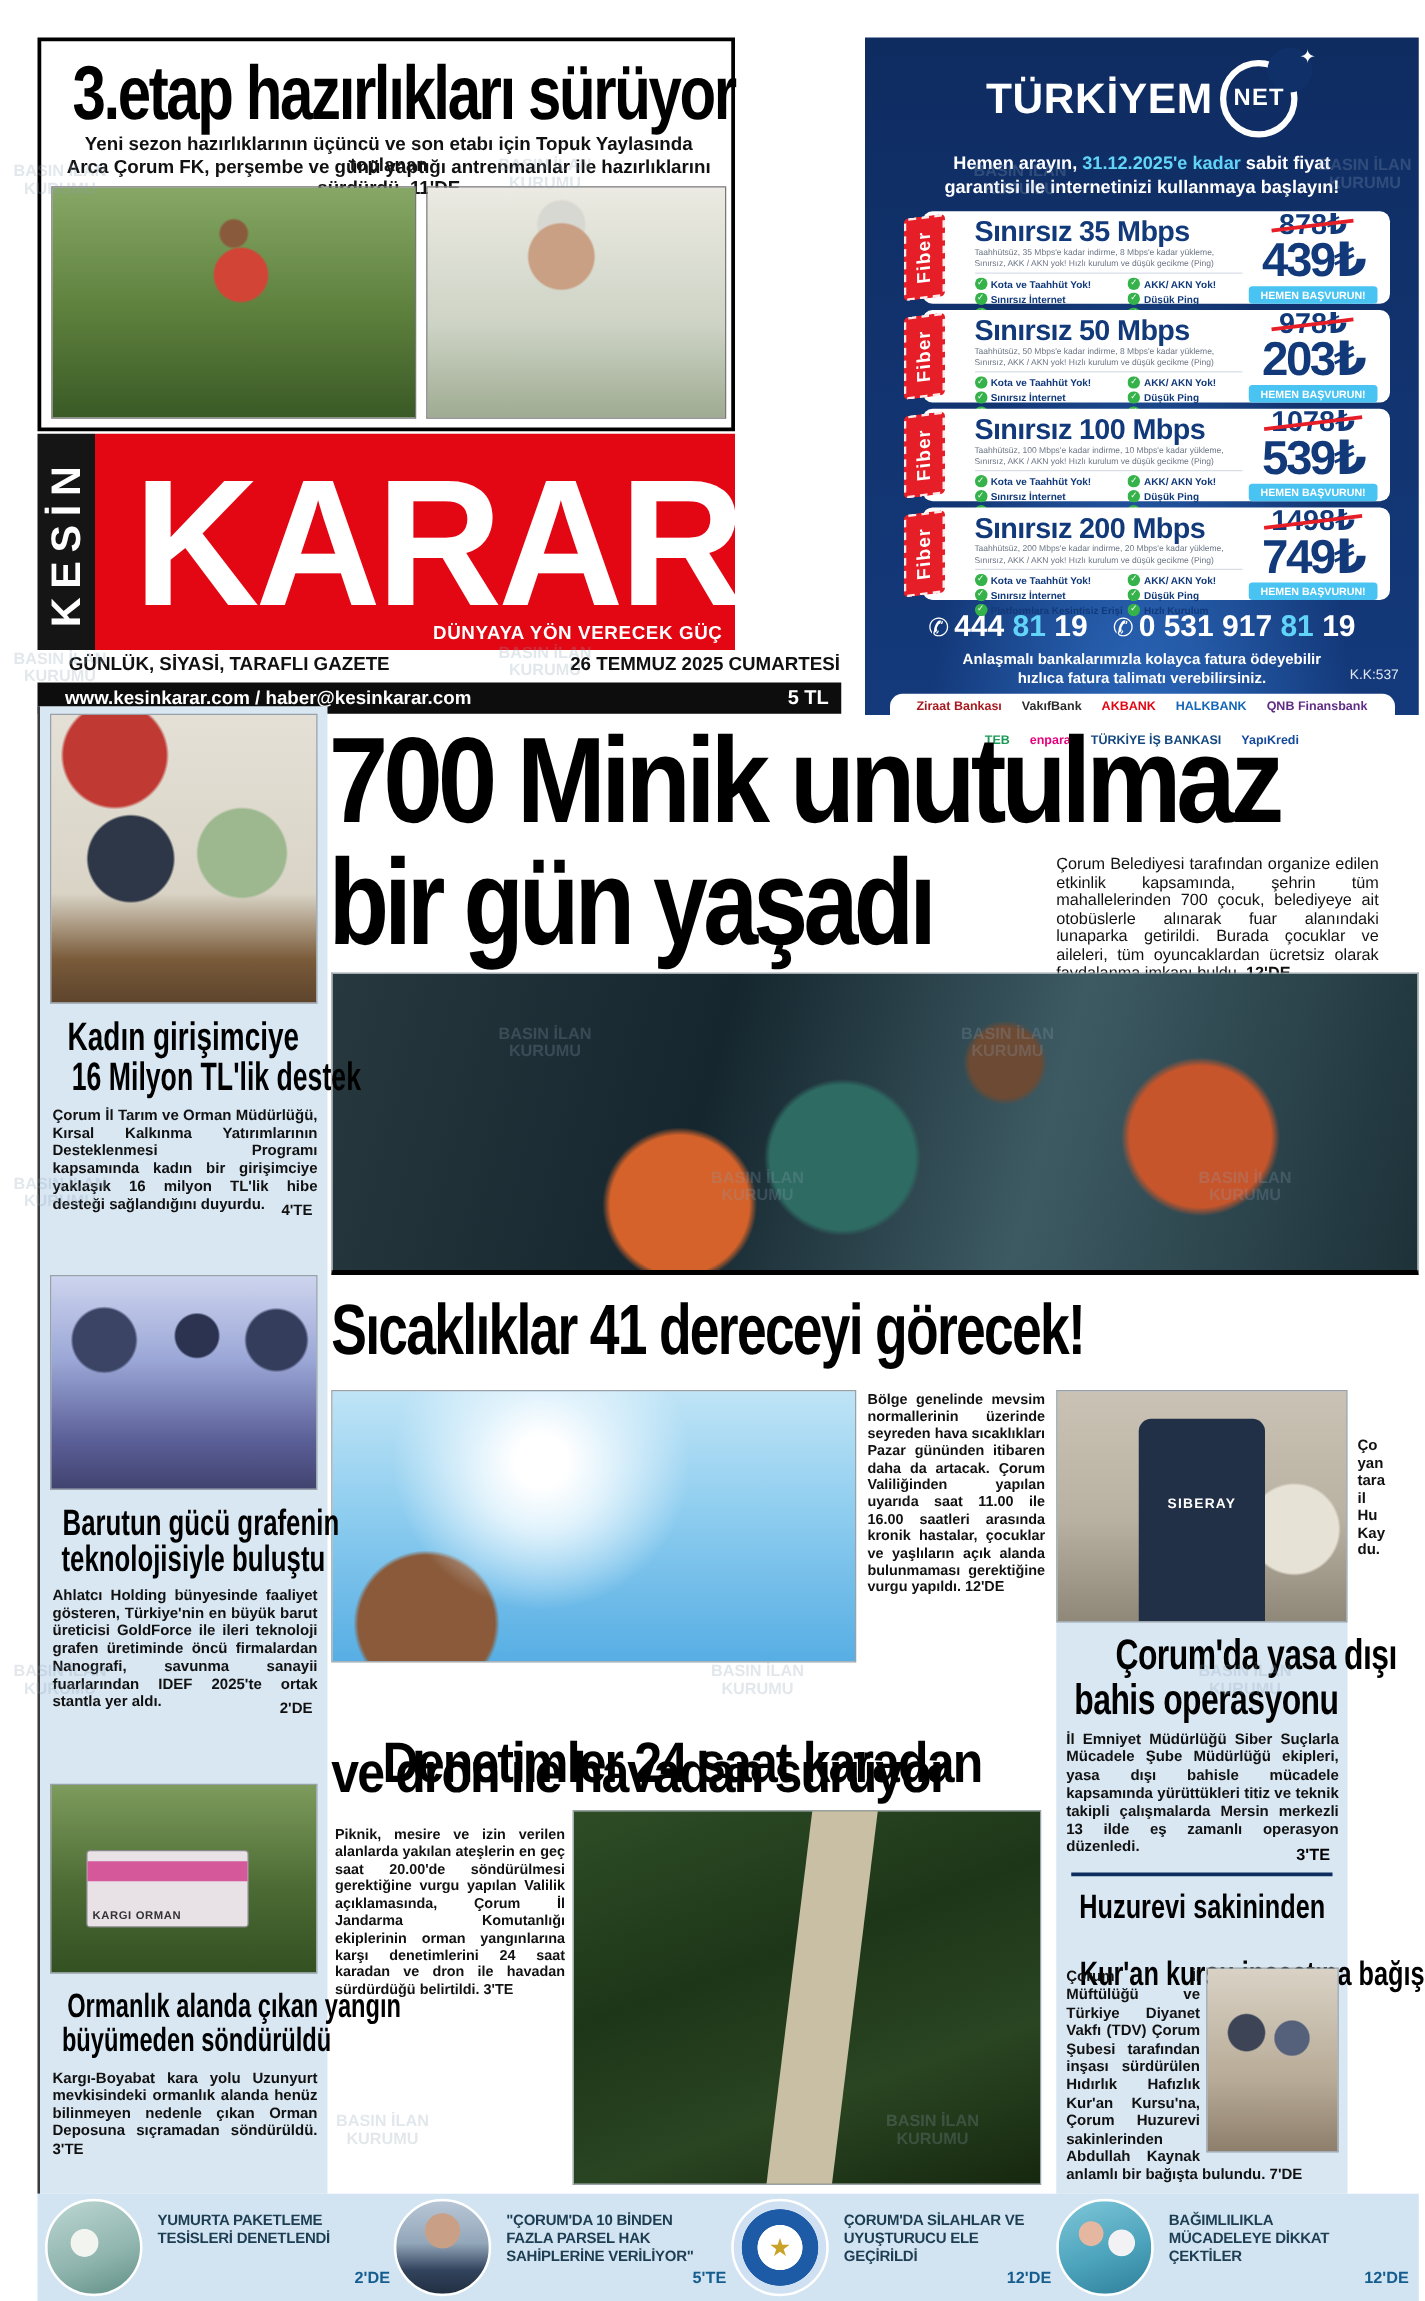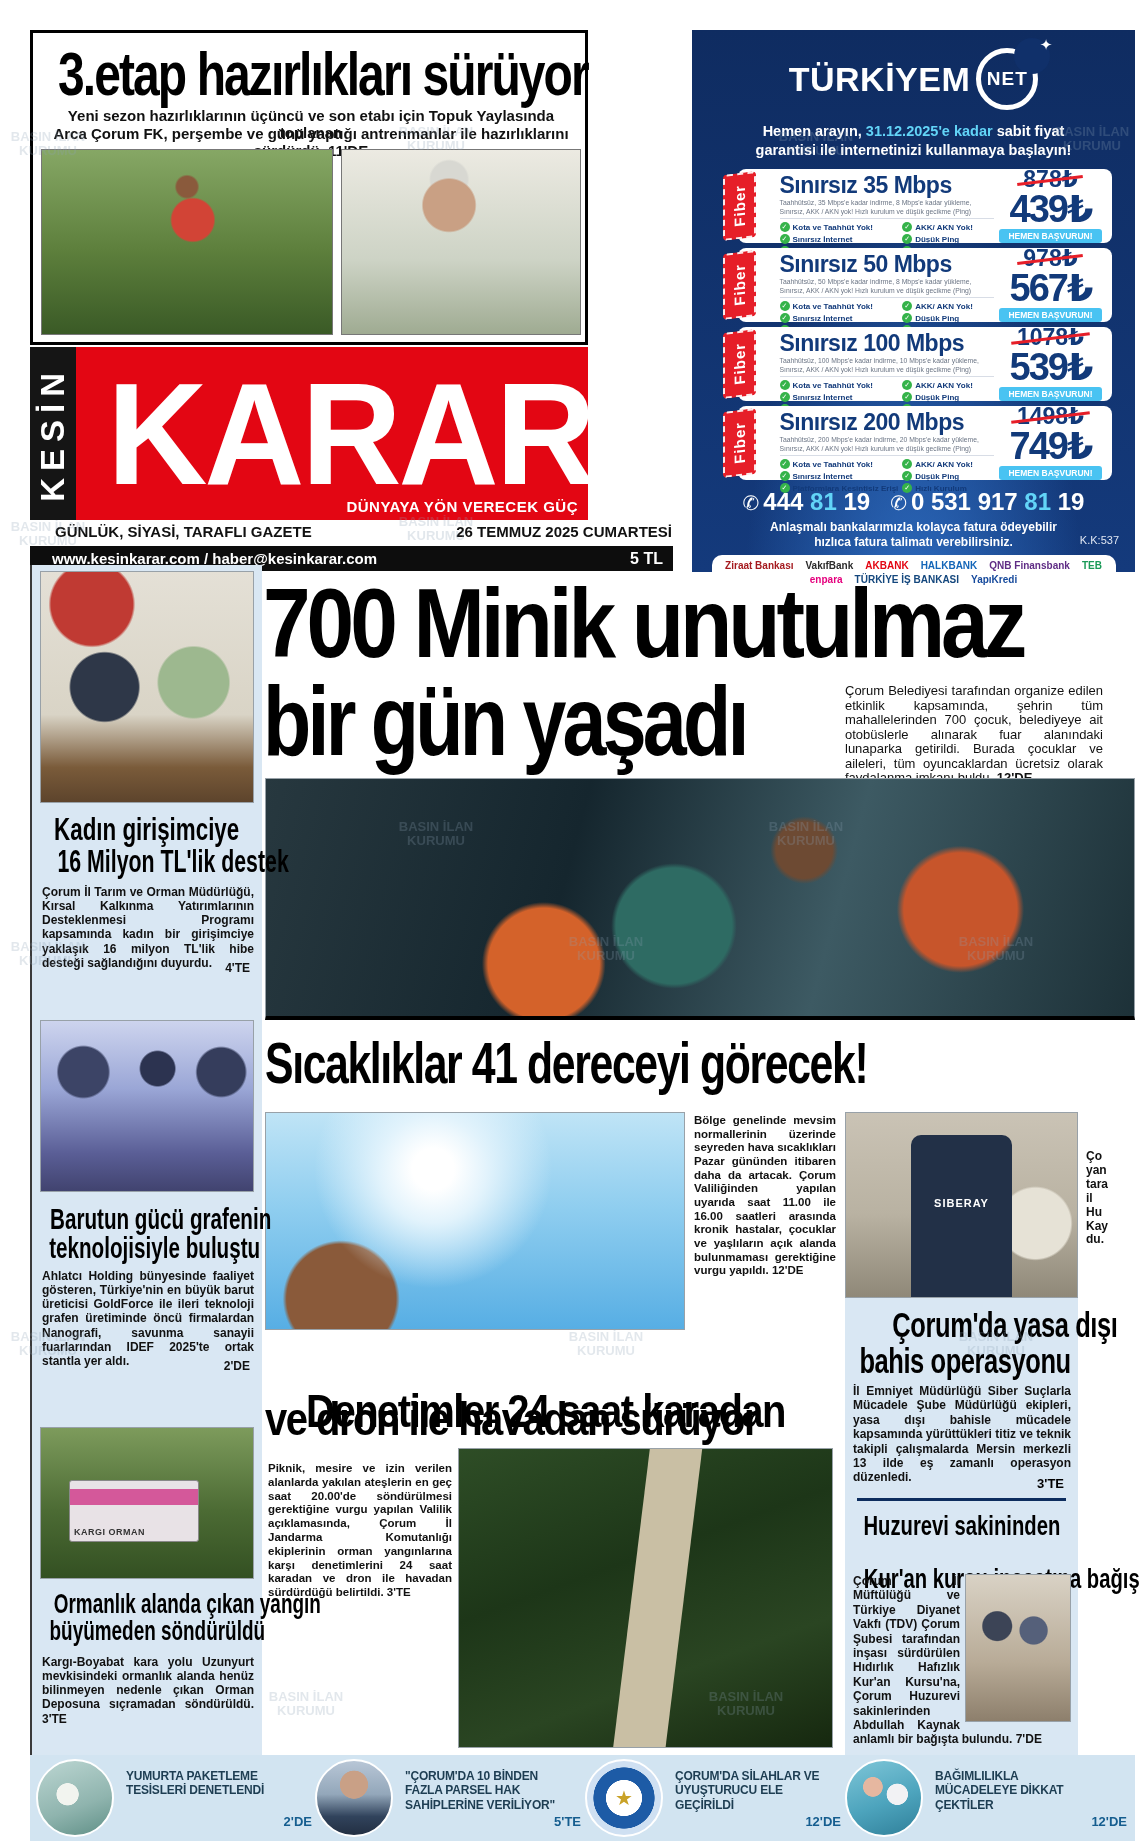--- a/index.html
+++ b/index.html
@@ -84,21 +84,21 @@
   .plan-price { width:106px; display:flex; flex-direction:column; align-items:center; justify-content:center; }
   .old { position:relative; font-size:23px; font-weight:bold; color:#123a7a; line-height:1; }
   .old::after { content:""; position:absolute; left:-6px; right:-6px; top:46%; height:3px; background:#e61e28; transform:rotate(-7deg); }
   .new { font-size:38px; font-weight:bold; color:#123a7a; letter-spacing:-2px; line-height:.95; }
   .cta { margin-top:2px; background:#49c3f2; color:#fff; font-size:8.5px; font-weight:bold; padding:2px 9px; border-radius:3px; cursor:pointer; }
   .phones { margin-top:8px; display:flex; justify-content:center; align-items:baseline; gap:20px;
             color:#fff; font-weight:bold; font-size:24px; }
   .ph-ico { font-size:20px; margin-right:4px; }
   .ad-note { margin-top:4px; text-align:center; color:#fff; font-size:12px; font-weight:bold; line-height:1.25; }
   .banks { width:404px; margin:5px auto 0; background:#fff; border-radius:10px; padding:5px 8px;
-           display:flex; flex-wrap:wrap; justify-content:center; align-items:center; column-gap:12px; row-gap:3px; }
+           display:flex; flex-wrap:wrap; justify-content:center; align-items:center; column-gap:12px; row-gap:3px;gap:16px; }
   .bank { font-size:10px; font-weight:bold; white-space:nowrap; }
   .b0{color:#a51a1f}.b1{color:#2b2b2b}.b2{color:#e30613}.b3{color:#1466b8}.b4{color:#5f2c85}
   .b5{color:#1b9a58}.b6{color:#e5017d}.b7{color:#14477d}.b8{color:#15499c}
   .ad-site { margin-top:4px; text-align:center; color:#fff; font-size:12px; font-weight:bold; }
   .ad-code { position:absolute; right:16px; bottom:26px; color:#dfe6f2; font-size:11px; }
 
   
   .hl-lead1 { left:263px; top:568px; }
   .hl-lead1 > span { font-size:84px; letter-spacing:-4px; transform:scale(1.02,1.16); }
   .hl-lead2 { left:263px; top:666px; }
@@ -350,21 +350,21 @@
                 <span>Platformlara Kesintisiz Erişim</span>
               </div>
             <div class="feat">
                 <span class="check">✓</span>
                 <span>Hızlı Kurulum</span>
               </div>
           </div>
         </div>
         <div class="plan-price">
           <div class="old">978₺</div>
-          <div class="new">567₺</div>
+          <div class="new">203₺</div>
           <div class="cta">HEMEN BAŞVURUN!</div>
         </div>
       </div>
 
       <div class="plan">
         <div class="ribbon">
             <span>Fiber</span>
           </div>
         <div class="plan-main">
           <div class="plan-title">Sınırsız 100 Mbps</div>

